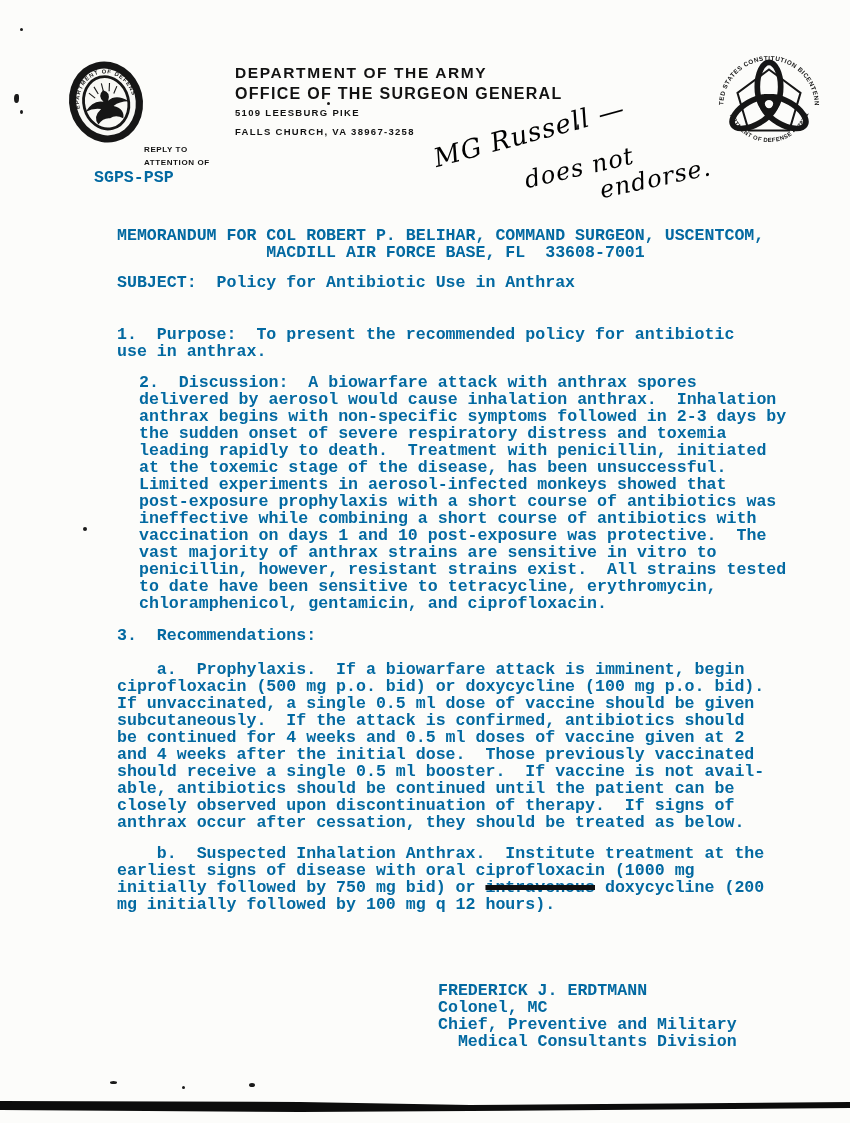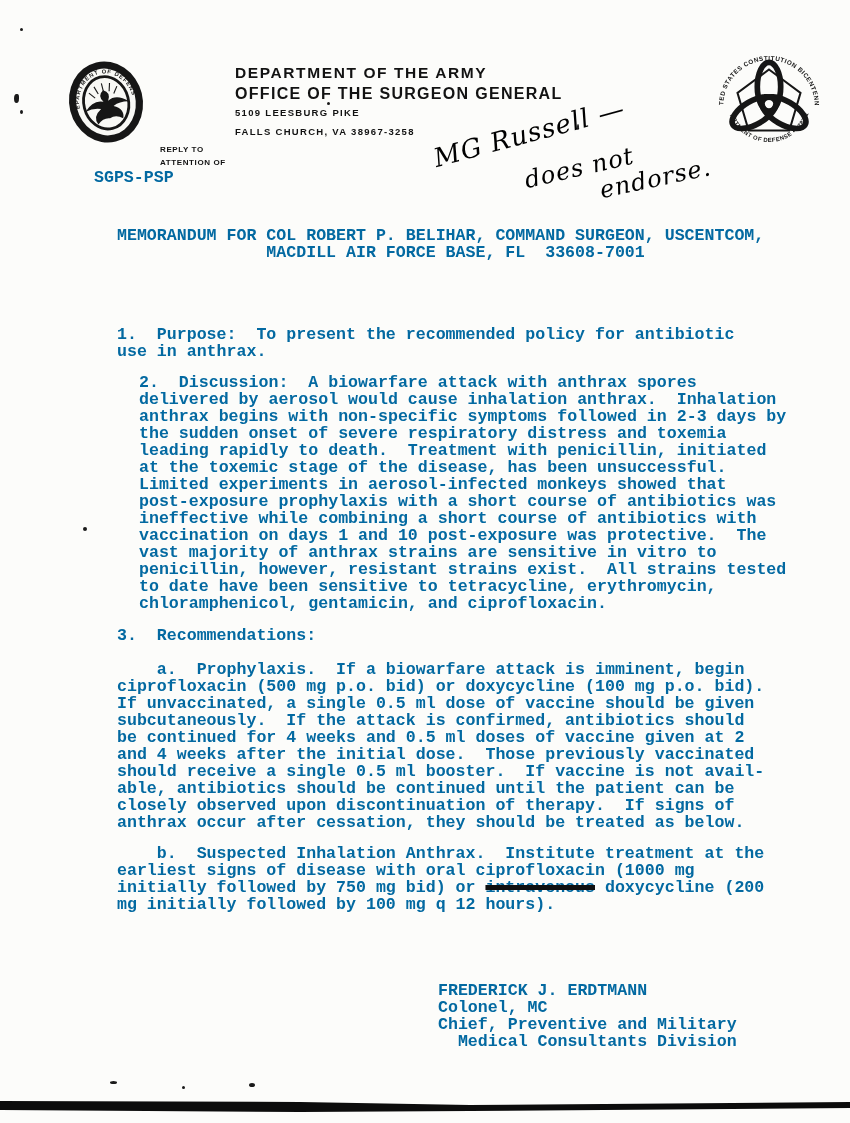--- a/index.html
+++ b/index.html
@@ -19,21 +19,21 @@
   .head {
     position:absolute; left:235px; top:64px; width:400px;
     font-family:"Liberation Sans",sans-serif;
     font-weight:700; color:#121212;
   }
   .head .l1 { font-size:15.5px; letter-spacing:1.6px; margin:0 0 3px 0; }
   .head .l2 { font-size:16px;   letter-spacing:1.3px; margin:0 0 4px 0; }
   .head .l3 { font-size:9.5px;  letter-spacing:1.3px; margin:0 0 8px 0; }
   .head .l4 { font-size:9.5px;  letter-spacing:1.3px; margin:0; }
   .replyto {
-    position:absolute; left:160px; top:143px; white-space:pre;
+    position:absolute; left:144px; top:143px; white-space:pre;
     font-family:"Liberation Sans",sans-serif; font-weight:700;
     font-size:8px; letter-spacing:.6px; line-height:13px; color:#121212;
   }
   .hw {
     position:absolute; font-family:"DejaVu Serif",serif;
     font-style:italic; color:#000; white-space:nowrap;
     transform-origin:left bottom;
   }
   .hw1 { left:438px; top:143px; font-size:26px; transform:rotate(-15deg); letter-spacing:1px; }
   .hw2 { left:528px; top:166px; font-size:24px; transform:rotate(-13deg); letter-spacing:1px; }
@@ -103,20 +103,21 @@
 
   <div class="mono" style="left:94px; top:169px;">SGPS-PSP</div>
 
   <div class="hw hw1">MG Russell —</div>
   <div class="hw hw2">does not</div>
   <div class="hw hw3">endorse.</div>
 
   <div class="mono" style="left:117px; top:227px;">MEMORANDUM FOR COL ROBERT P. BELIHAR, COMMAND SURGEON, USCENTCOM,
                MACDILL AIR FORCE BASE, FL  33608-7001</div>
 
+  <div class="mono" style="left:117px; top:274px;">SUBJECT:  Policy for Antibiotic Use in Anthrax</div>
 
   <div class="mono" style="left:117px; top:326px;">1.  Purpose:  To present the recommended policy for antibiotic
 use in anthrax.</div>
 
   <div class="mono" style="left:107px; top:374px;margin-left:32px;">2.  Discussion:  A biowarfare attack with anthrax spores
 delivered by aerosol would cause inhalation anthrax.  Inhalation
 anthrax begins with non-specific symptoms followed in 2-3 days by
 the sudden onset of severe respiratory distress and toxemia
 leading rapidly to death.  Treatment with penicillin, initiated
 at the toxemic stage of the disease, has been unsuccessful.

